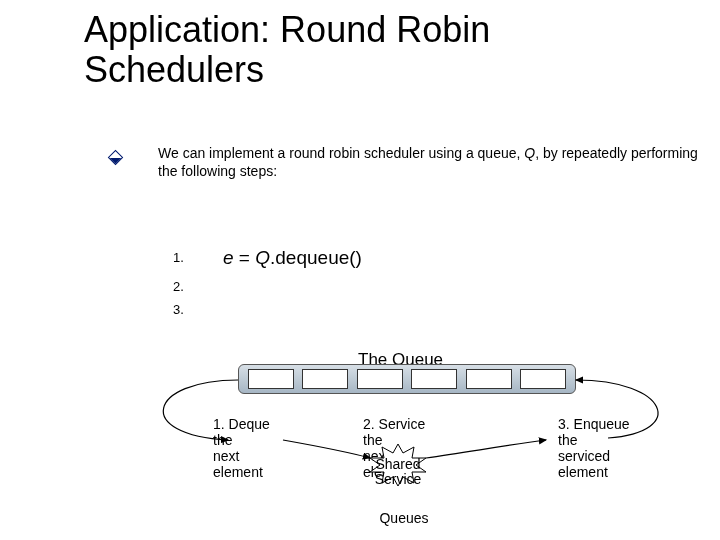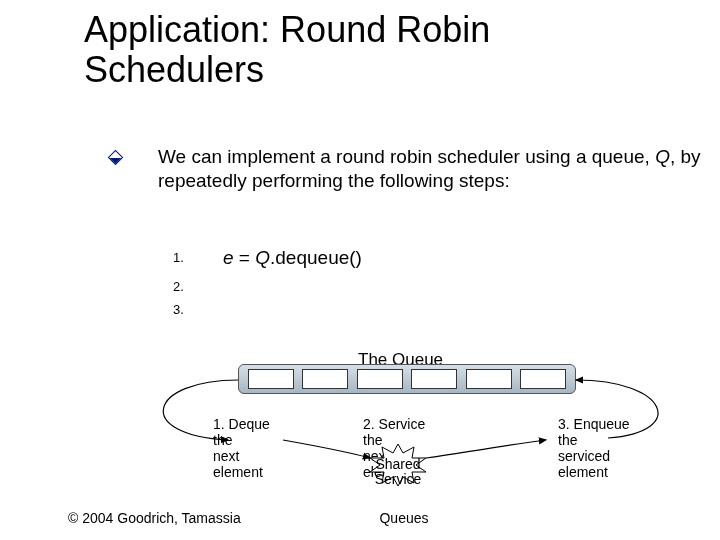--- a/index.html
+++ b/index.html
@@ -26,21 +26,21 @@
     width: 650px;
     font-size: 36px;
     line-height: 1.1;
     white-space: pre-line;
   }
   .body-block {
     position: absolute;
     left: 62px;
     top: 145px;
     width: 600px;
-    font-size: 19px;
+    font-size: 14px;
     line-height: 1.25;
   }
   .diamond {
     position: absolute;
     left: 62px;
     top: 152px;
     width: 9px;
     height: 9px;
     transform: rotate(45deg);
     background: linear-gradient(135deg, #fff 0 50%, #001a6e 50% 100%);
@@ -213,16 +213,15 @@
     <div class="caption cap1">1. Deque the
 next element</div>
     <div class="caption cap2">2. Service the
 next element</div>
     <div class="caption cap3">3. Enqueue the
 serviced element</div>
     <div class="shared-label">Shared
 Service</div>
   </div>
 
-  <div class="footer-left">© 2004 Goodrich, Tamassia</div>
   <div class="footer-center">Queues</div>
   <div class="footer-right">18</div>
 </div>
 
 </body></html>

